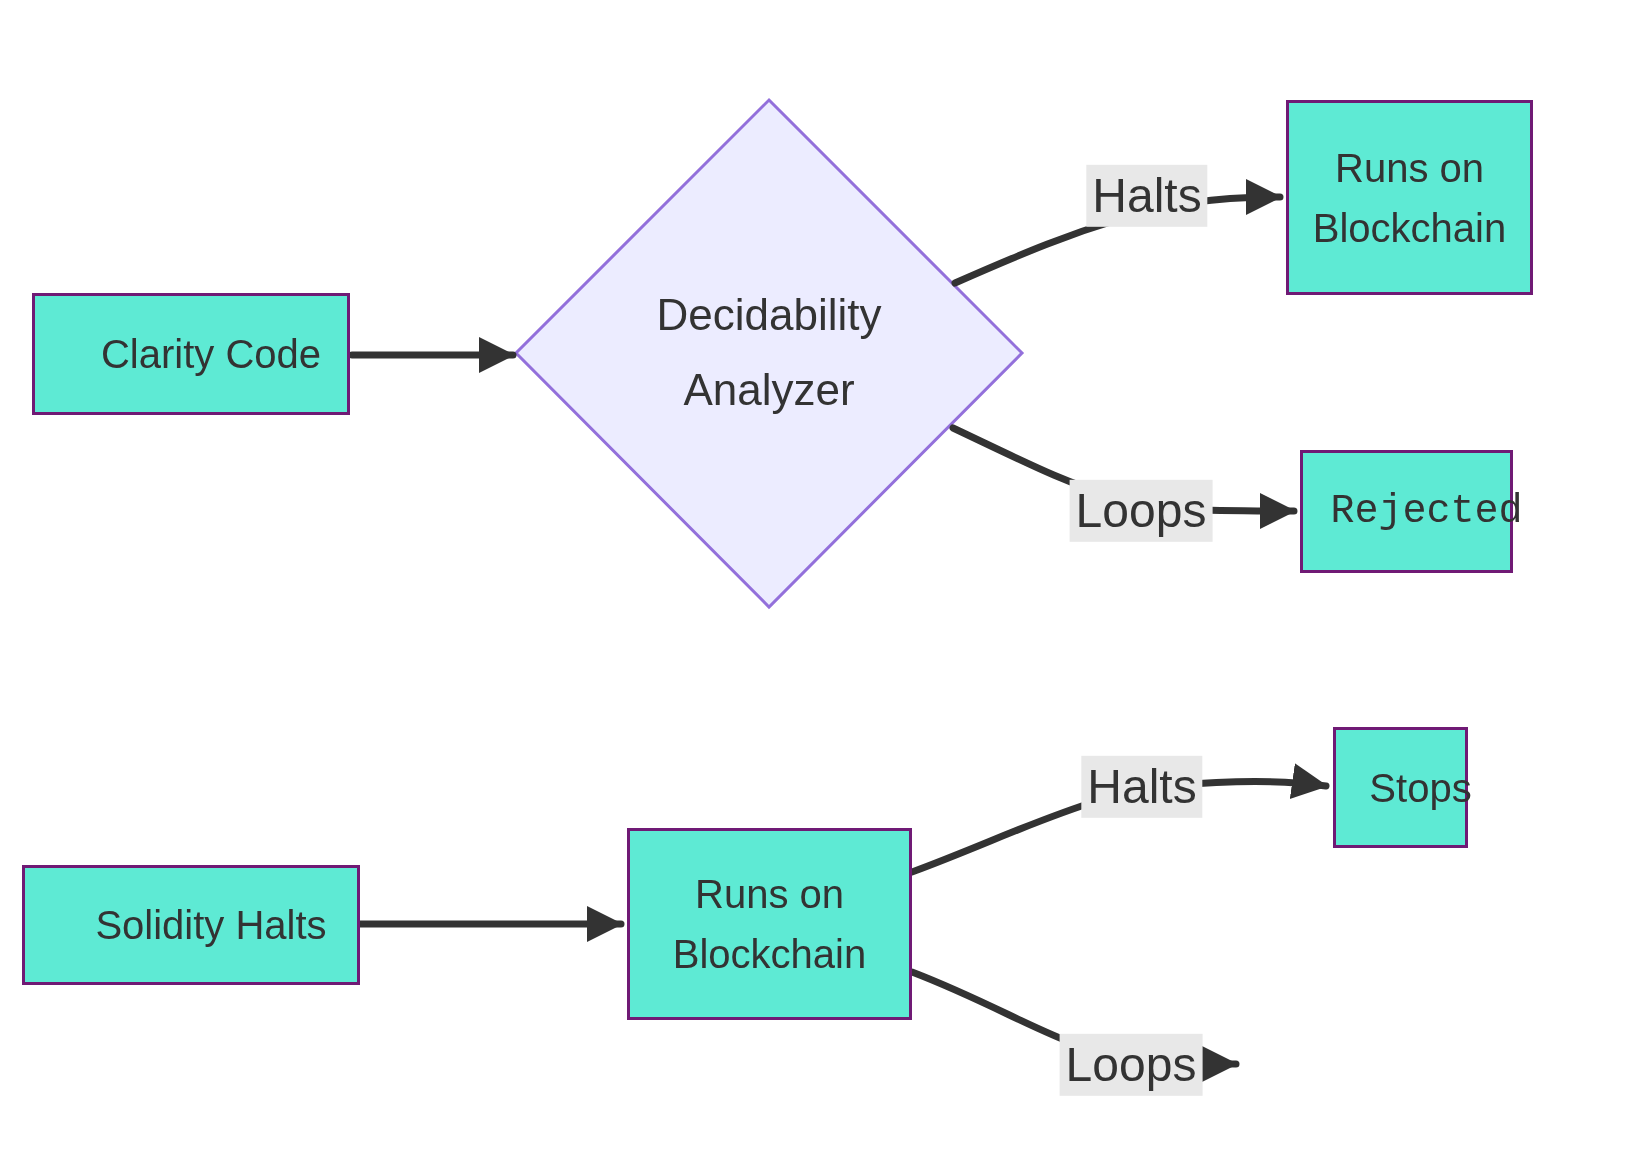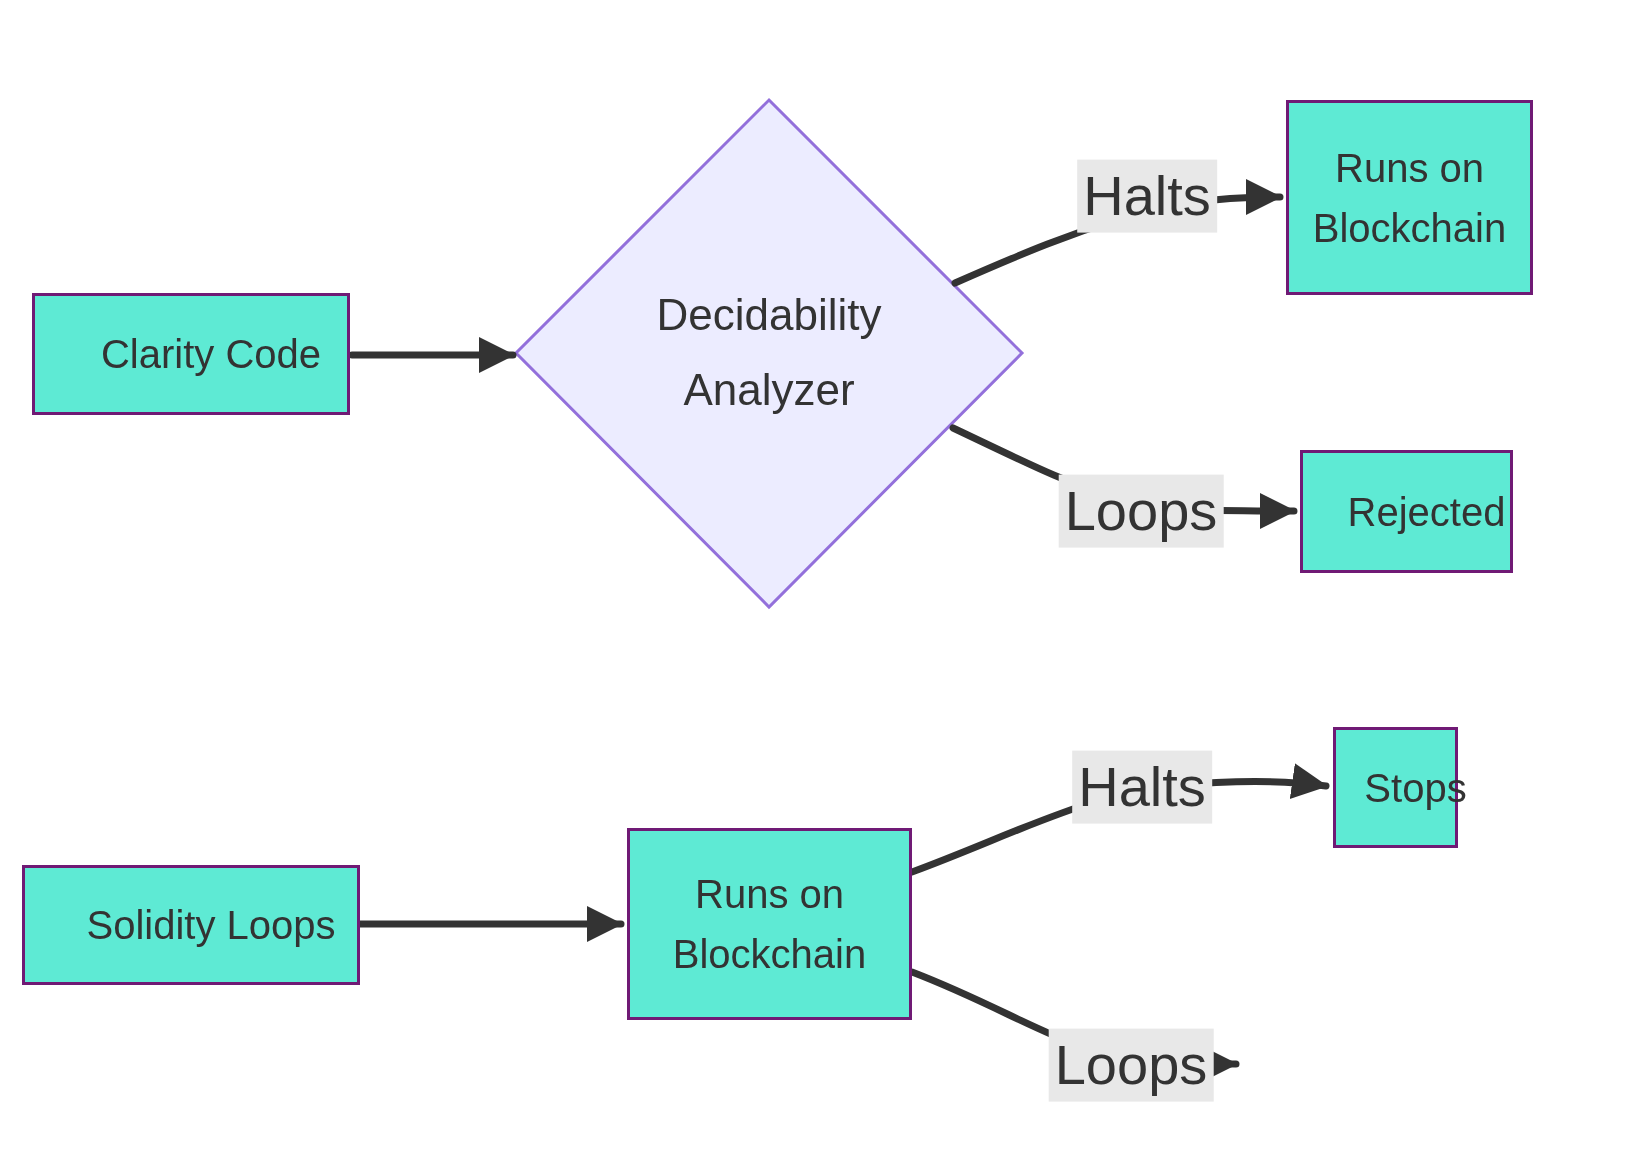--- a/index.html
+++ b/index.html
@@ -32,44 +32,44 @@
     justify-content: center;
     text-align: center;
     font-size: 40px;
     line-height: 1.5;
     box-sizing: border-box;
     white-space: normal;
   }
   .node.single { white-space: nowrap; padding-left: 40px; }
   #n-clarity  { left: 32px;   top: 293px;  width: 318px; height: 122px; }
   #n-runs-top { left: 1286px; top: 100px;  width: 247px; height: 195px; padding: 0 10px; }
-  #n-rejected { left: 1300px; top: 450px;  width: 213px; height: 123px; }
+  #n-rejected { left: 1300px; top: 450px;  width: 213px; height: 123px; font-family: Liberation Mono, monospace; }
   #n-solidity { left: 22px;   top: 865px;  width: 338px; height: 120px; }
   #n-runs-mid { left: 627px;  top: 828px;  width: 285px; height: 192px; padding: 0 14px; }
-  #n-stops    { left: 1333px; top: 727px;  width: 125px; height: 121px; }
+  #n-stops    { left: 1333px; top: 727px;  width: 135px; height: 121px; }
   #n-forever  { left: 1243px; top: 1002px; width: 264px; height: 123px; }
   .diamond-label {
     position: absolute;
     z-index: 2;
     left: 769px;
     top: 353px;
     width: 310px;
     transform: translate(-50%, -50%);
     color: #333333;
     font-size: 44px;
     line-height: 1.7;
     text-align: center;
   }
   .edge-label {
     position: absolute;
     z-index: 3;
     transform: translate(-50%, -50%);
     background: #E8E8E8;
     color: #333333;
-    font-size: 56px;
+    font-size: 48px;
     line-height: 1.3;
     padding: 0 6px;
     white-space: nowrap;
   }
   #el-halts1 { left: 1147px; top: 196px; }
   #el-loops1 { left: 1141px; top: 511px; }
   #el-halts2 { left: 1142px; top: 787px; }
   #el-loops2 { left: 1131px; top: 1065px; }
 </style>
 </head>
@@ -95,21 +95,21 @@
   </svg>
 
   <div class="node single" id="n-clarity">Clarity Code</div>
 
   <div class="diamond-label">Decidability Analyzer</div>
 
   <div class="node" id="n-runs-top">Runs on Blockchain</div>
 
   <div class="node single" id="n-rejected">Rejected</div>
 
-  <div class="node single" id="n-solidity">Solidity Loops</div>
+  <div class="node single" id="n-solidity">Solidity Halts</div>
 
   <div class="node" id="n-runs-mid">Runs on Blockchain</div>
 
   <div class="node single" id="n-stops">Stops</div>
 
 
   <div class="edge-label" id="el-halts1">Halts</div>
   <div class="edge-label" id="el-loops1">Loops</div>
   <div class="edge-label" id="el-halts2">Halts</div>
   <div class="edge-label" id="el-loops2">Loops</div>

